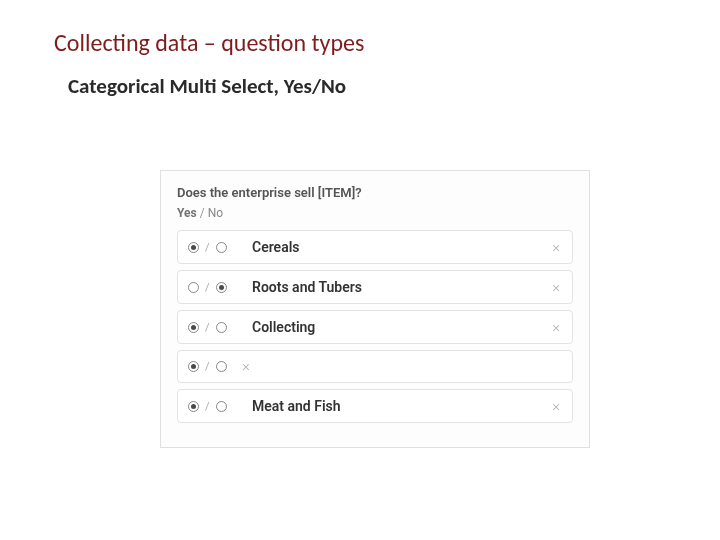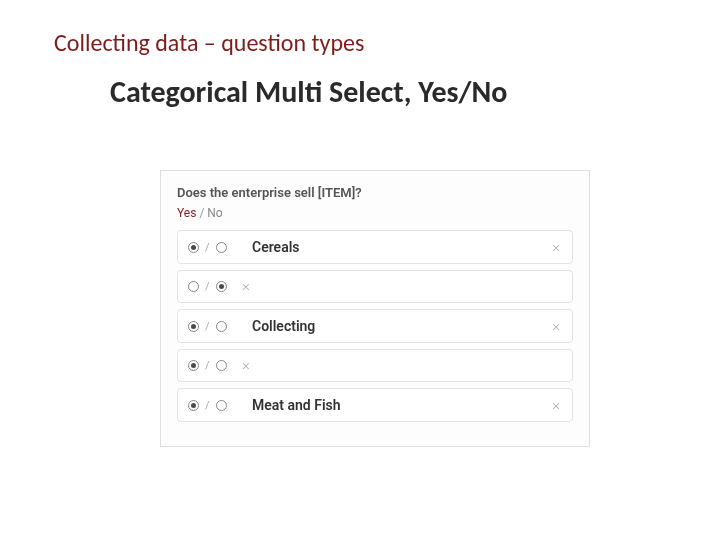--- a/index.html
+++ b/index.html
@@ -14,24 +14,24 @@
       font-family: Calibri, Arial, sans-serif;
       position: relative;
     }
     .slide-title {
       font-size: 24px;
       font-weight: 400;
       color: #7f1d1d;
       padding: 28px 54px 0 54px;
     }
     .slide-subtitle {
-      font-size: 30px;
+      font-size: 21px;
       font-weight: 700;
       color: #2a2a2a;
-      padding: 16px 0 0 110px;
+      padding: 16px 0 0 68px;
     }
     .form-panel {
       position: absolute;
       left: 160px;
       top: 170px;
       width: 430px;
       background: #fdfdfd;
       border: 1px solid #e0e0e0;
       border-radius: 0;
       padding: 14px 16px 18px 16px;
@@ -42,22 +42,22 @@
       font-weight: 600;
       color: #555;
       margin-bottom: 6px;
     }
     .yes-no-header {
       font-size: 12px;
       color: #888;
       margin-bottom: 10px;
     }
     .yes-no-header .yes-label {
-      color: #7f1d1d;
-      font-weight: 400;
+      color: #737373;
+      font-weight: 700;
       text-align: center;
     }
     .yes-no-header .slash {
       color: #999;
     }
     .option-row {
       display: flex;
       align-items: center;
       border: 1px solid #e3e3e3;
       border-radius: 4px;
@@ -133,20 +133,21 @@
         </div>
         <span class="option-label">Cereals</span>
         <span class="remove-btn">×</span>
       </div>
       <div class="option-row">
         <div class="radio-group">
           <span class="radio"></span>
           <span class="radio-slash">/</span>
           <span class="radio selected"></span>
         </div>
+        <span class="option-label">Roots and Tubers</span>
         <span class="remove-btn">×</span>
       </div>
       <div class="option-row">
         <div class="radio-group">
           <span class="radio selected"></span>
           <span class="radio-slash">/</span>
           <span class="radio"></span>
         </div>
         <span class="option-label">Collecting</span>
         <span class="remove-btn">×</span>

